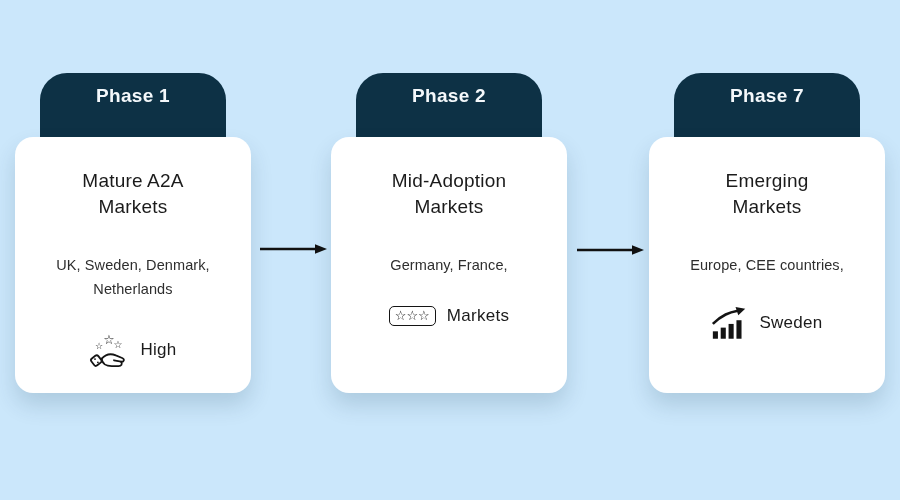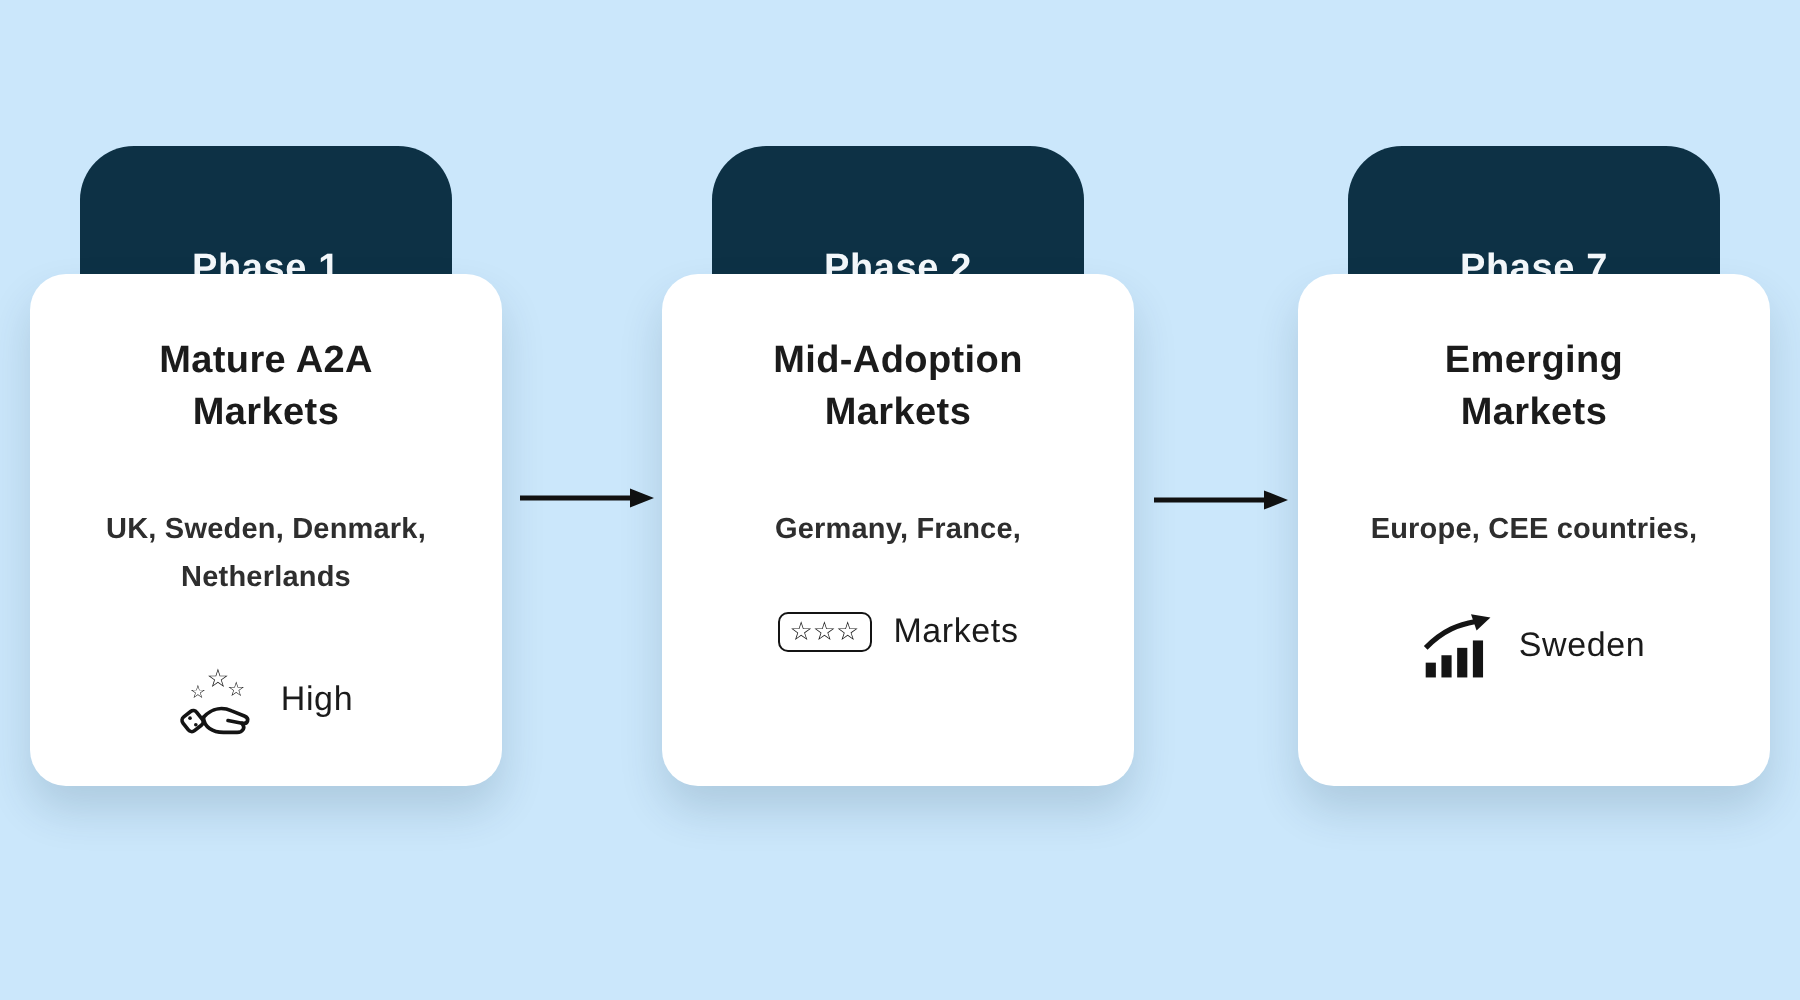--- a/index.html
+++ b/index.html
@@ -17,36 +17,36 @@
   .phase-group.g2{left:331px;}
   .phase-group.g3{left:649px;}
 
   .phase-tab{
     position:absolute;top:0;left:50%;transform:translateX(-50%);
     width:186px;height:94px;background:var(--tab-bg);border-radius:27px;
     display:flex;justify-content:center;
   }
   .tab-label{
     height:46px;display:flex;align-items:center;
-    color:var(--tab-text);font-size:19px;font-weight:600;letter-spacing:.3px;margin-top:39px;
+    color:var(--tab-text);font-size:19px;font-weight:600;letter-spacing:.3px;
   }
 
   .phase-card{
     position:absolute;top:64px;left:0;width:236px;height:256px;
     background:var(--card-bg);border-radius:18px;
     box-shadow:0 12px 22px rgba(16,58,82,.16);
     text-align:center;padding-top:31px;
   }
   .card-title{
-    color:var(--heading-text);font-size:19px;font-weight:700;
+    color:var(--heading-text);font-size:19px;font-weight:400;
     line-height:26px;letter-spacing:.2px;
   }
   .markets{
     margin-top:33px;color:var(--body-text);
-    font-size:14.5px;line-height:24px;letter-spacing:.1px;font-weight:bold;
+    font-size:14.5px;line-height:24px;letter-spacing:.1px;
   }
   .adoption{
     margin-top:29px;display:flex;align-items:center;justify-content:center;
     gap:11px;color:var(--icon);
   }
   .adoption-label{
     color:var(--heading-text);font-size:17px;font-weight:500;letter-spacing:.3px;
   }
   .adopt-icon{display:block;color:var(--icon);}
   .stars-badge{

